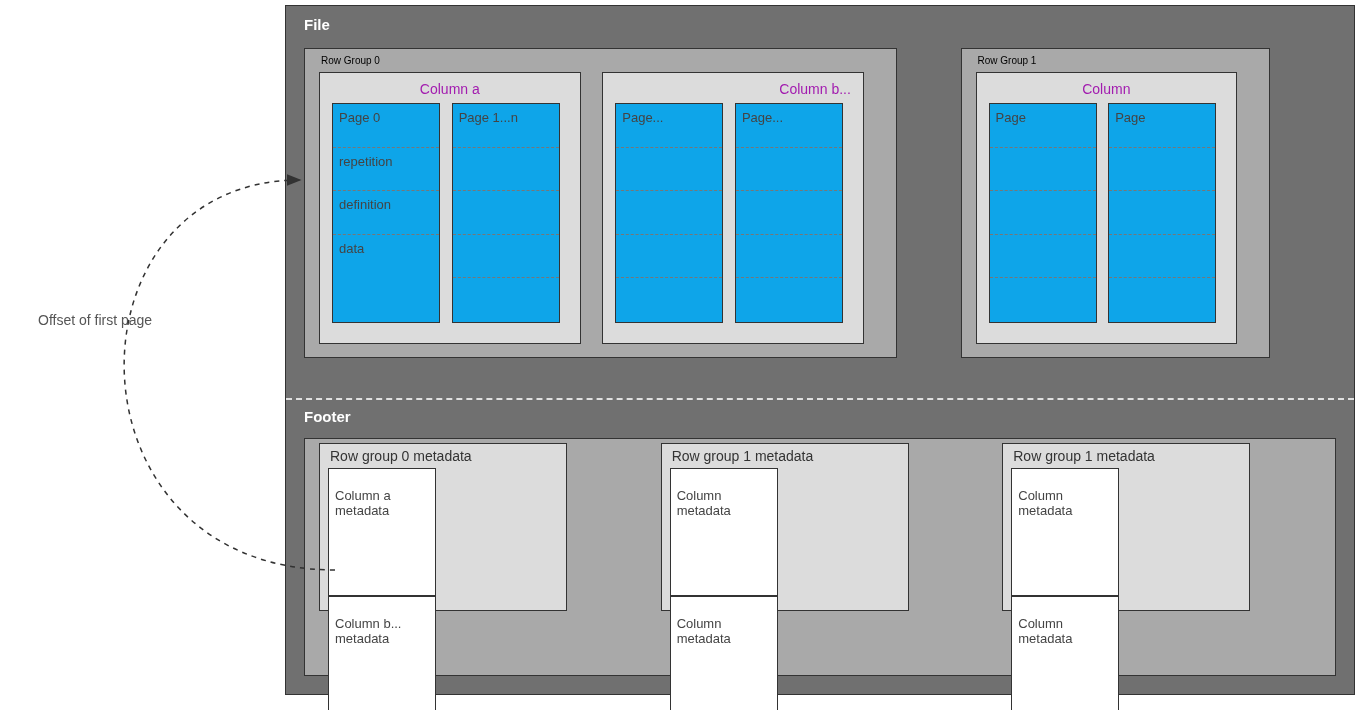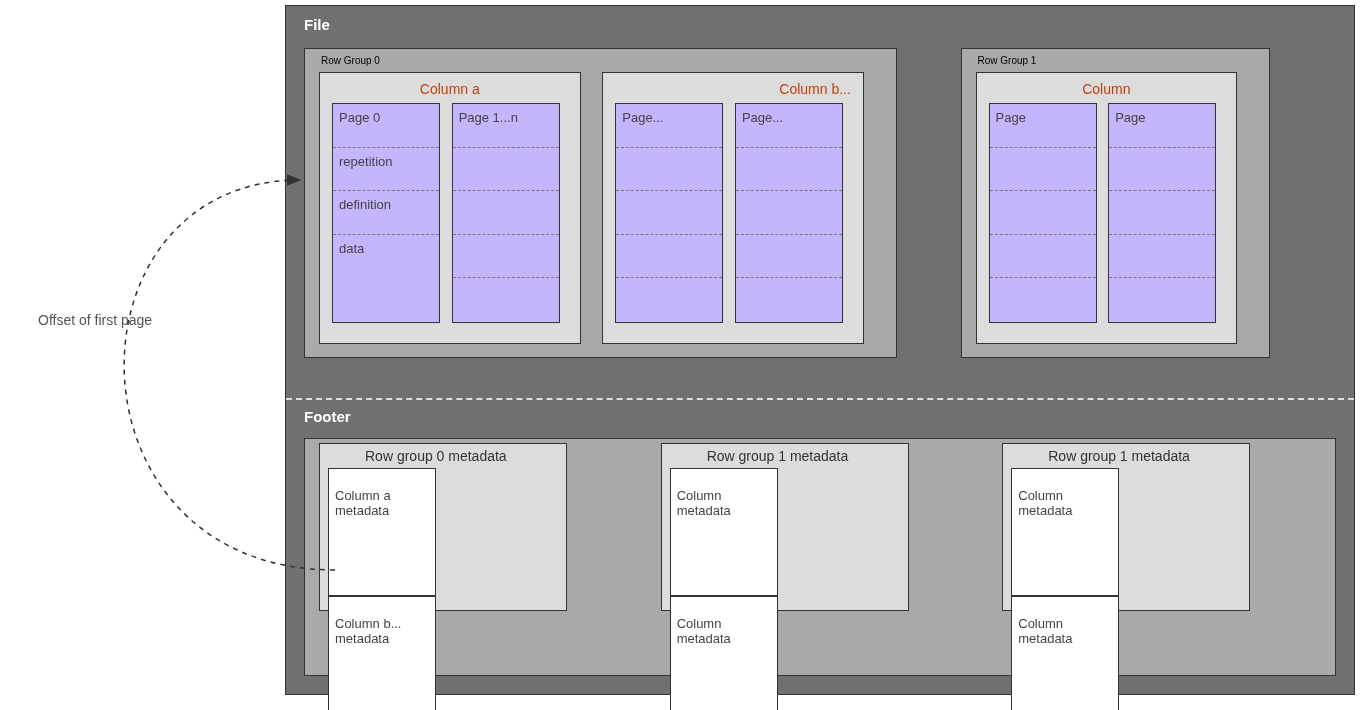--- a/index.html
+++ b/index.html
@@ -63,26 +63,26 @@
     display: inline-block;
     vertical-align: top;
     background: #dcdcdc;
     border: 1px solid #333;
     padding: 4px 12px 12px 12px;
     margin-right: 18px;
     min-width: 250px;
     height: 272px;
     text-align: left;
   }
-  .col-label { font-size: 14px; text-align: center; padding: 4px 0 6px 0; color:#c2410c;}
+  .col-label { font-size: 14px; text-align: center; padding: 4px 0 6px 0; color:#a21caf;}
   .col-label.left { text-align: right; padding-left: 4px;}
   .page {
     display: inline-block;
     vertical-align: top;
-    background: #c4b5fd;
+    background: #0ea5e9;
     border: 1px solid #333;
     width: 108px;
     height: 220px;
     margin-right: 8px;
   }
   .page .pcell {
     border-bottom: 1px dashed #777;
     height: 20%;
     font-size: 13px;
     color: #444;
@@ -114,21 +114,21 @@
     display: inline-block;
     vertical-align: top;
     background: #dcdcdc;
     border: 1px solid #333;
     padding: 2px 8px 8px 8px;
     margin-right: 90px;
     width: 248px;
     height: 168px;
   }
   .rgmeta:last-child { margin-right: 0; }
-  .rgm-label { font-size: 14px; color:#333; padding: 2px 0 4px 2px; white-space: nowrap; margin-left: 35px;}
+  .rgm-label { font-size: 14px; color:#333; padding: 2px 0 4px 2px; white-space: nowrap;}
   .colmeta {
     display: inline-block;
     vertical-align: top;
     background: #fff;
     border: 1px solid #333;
     width: 108px;
     height: 128px;
     margin-right: 8px;
     font-size: 13px;
     color:#444;

